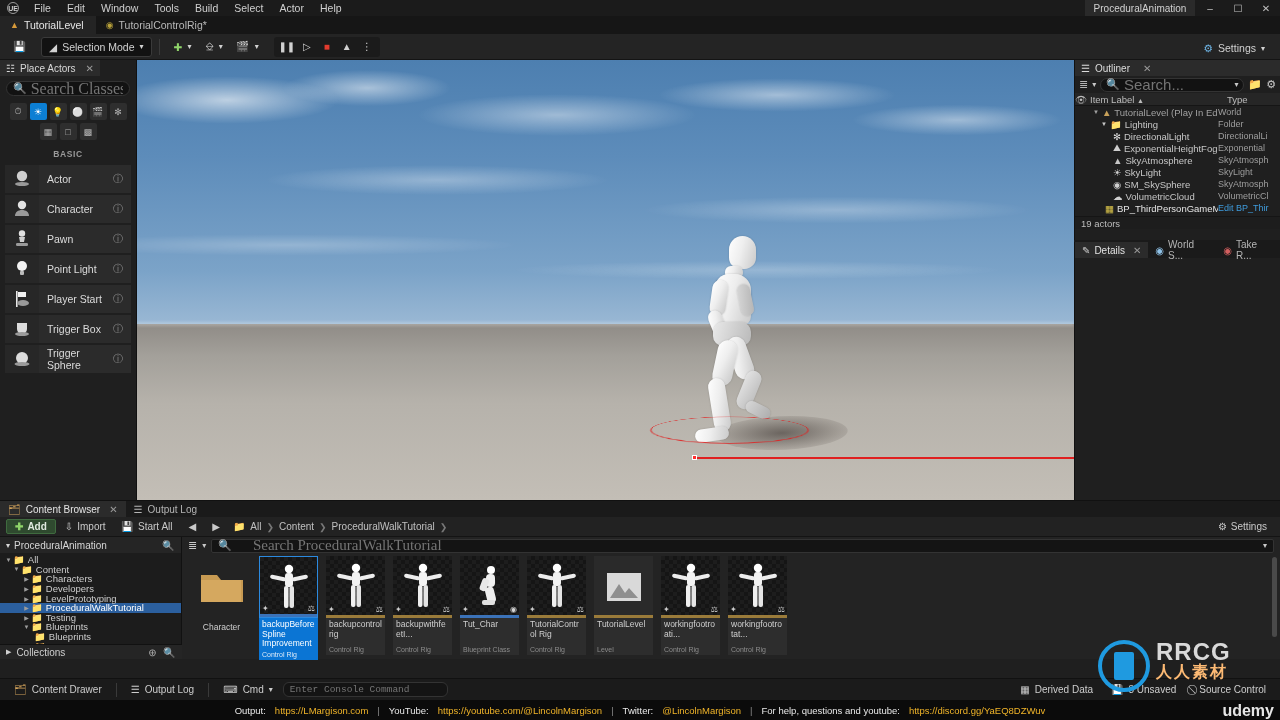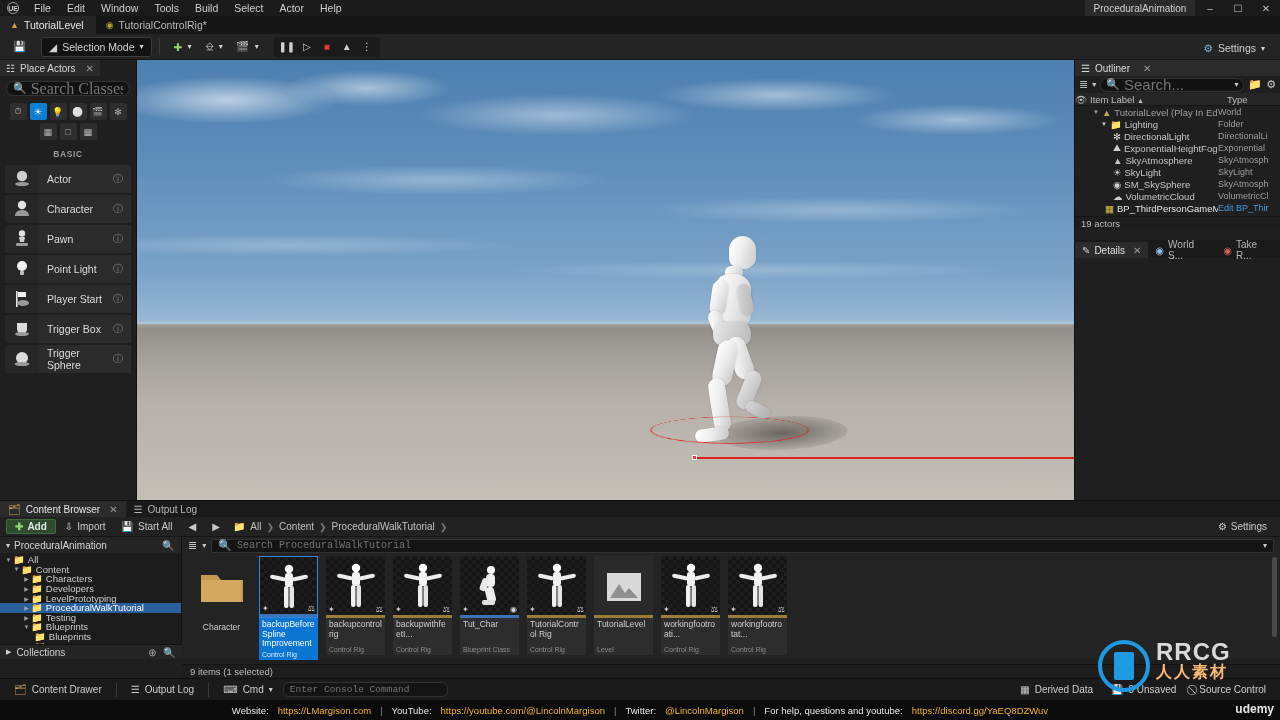--- a/index.html
+++ b/index.html
@@ -118,21 +118,21 @@
   .tnode { height:9.6px; display:flex; align-items:center; font-size:9.5px; color:#cdcdcd; white-space:nowrap; }
   .tnode.sel { background:#2b5f9e; color:#fff; }
   .tnode .arw { width:9px; text-align:center; color:#9c9c9c; font-size:6px; }
   .tnode .fld { margin-right:3px; }
   .collections { position:absolute; left:0; bottom:0; width:182px; height:15px; background:#252525; display:flex; align-items:center; gap:5px; padding:0 6px; font-size:10px; color:#cfcfcf; border-top:1px solid #111; }
   .collections .r { margin-left:auto; display:flex; gap:7px; color:#a8a8a8; }
 
   .assetpane { flex:1; position:relative; background:#232323; }
   .asearchbar { height:17px; display:flex; align-items:center; gap:5px; padding:2px 6px; }
   .asearch { flex:1; height:14px; background:#141414; border:1px solid #333; border-radius:2px; display:flex; align-items:center; gap:5px; padding:0 6px; }
-  .asearch input { background:transparent; border:0; outline:none; color:#777; font-size:10px; width:100%; font-family:Liberation Mono, monospace;}
+  .asearch input { background:transparent; border:0; outline:none; color:#777; font-size:15px; width:100%; font-family:Liberation Serif, serif;margin-left:16px;}
   .tilerow { display:flex; gap:8px; padding:2px 6px 0 10px; }
   .tile { width:59px; }
   .tile.sel .tlabel { background:#0b75d4; color:#fff; }
   .tile.sel .tthumb { border:1px solid #2b8ae0; }
   .tthumb { width:59px; height:62px; background:
       repeating-conic-gradient(#151515 0% 25%, #1d1d1d 0% 50%) 0 0/8px 8px; position:relative; overflow:hidden; }
   .tthumb.folder { background:#232323; display:flex; align-items:center; justify-content:center; }
   .tthumb.lvl { background:#2a2a2a; display:flex; align-items:center; justify-content:center; }
   .figure { position:absolute; left:50%; top:6px; transform:translateX(-50%); }
   .tbar { position:absolute; left:0; bottom:0; width:100%; height:3px; background:#9a7b3a; }
@@ -157,21 +157,21 @@
   .banner { position:absolute; left:0; top:700px; width:1280px; height:20px; background:#0b0b0b; display:flex; align-items:center; justify-content:center; gap:9px; font-size:9.5px; color:#e8e8e8; }
   .banner a, .banner .lnk { color:#f0b429; text-decoration:none; }
   .banner .pipe { color:#888; }
 
   
   .wm-rrcg { position:absolute; left:1090px; top:636px; width:190px; height:62px; pointer-events:none; }
   .wm-ring { position:absolute; left:8px; top:4px; width:52px; height:52px; border-radius:50%; border:4px solid #1f9ae0; }
   .wm-sq { position:absolute; left:24px; top:16px; width:20px; height:28px; background:#1f9ae0; border-radius:2px;}
   .wm-text { position:absolute; left:66px; top:2px; font-size:24px; font-weight:bold; color:#d9d9d9; letter-spacing:1px; font-family:"Liberation Sans", sans-serif;}
   .wm-cn { position:absolute; left:66px; top:26px; font-size:16px; font-weight:bold; color:#fdba74; letter-spacing:2px;}
-  .wm-udemy { position:absolute; right:6px; top:702px; font-size:12px; color:#e6e6e6; font-weight:bold; }
+  .wm-udemy { position:absolute; right:6px; top:702px; font-size:16px; color:#e6e6e6; font-weight:bold; }
 </style>
 </head>
 <body>
 
 <div id="app">
 
   <div class="titlebar">
     <div class="ue-logo">
         <div class="circ">UE</div>
       </div>
@@ -758,21 +758,20 @@
               <span class="ticon2">⚖</span>
               <div class="tbar"></div>
             </div>
             <div class="tlabel">workingfootrotat...</div>
             <div class="ttype">Control Rig</div>
           </div>
         </div>
         <div class="vscroll"></div>
       </div>
     </div>
-    <div class="cbstatus">9 items (1 selected)</div>
   </div>
 
   <div class="statusbar">
     <div class="sbtn">
       <span style="color:#cfa05a">🗂</span>
       <span>Content Drawer</span>
     </div>
     <div class="sdiv"></div>
     <div class="sbtn">
       <span>☰</span>
@@ -804,21 +803,21 @@
   </div>
 
   <div class="wm-rrcg">
     <div class="wm-ring"></div>
     <div class="wm-sq"></div>
     <div class="wm-text">RRCG</div>
     <div class="wm-cn">人人素材</div>
   </div>
 
   <div class="banner">
-    <span>Website:</span>
+    <span>Output:</span>
     <span class="lnk">https://LMargison.com</span>
     <span class="pipe">|</span>
     <span>YouTube:</span>
     <span class="lnk">https://youtube.com/@LincolnMargison</span>
     <span class="pipe">|</span>
     <span>Twitter:</span>
     <span class="lnk">@LincolnMargison</span>
     <span class="pipe">|</span>
     <span>For help, questions and youtube:</span>
     <span class="lnk">https://discord.gg/YaEQ8DZWuv</span>

